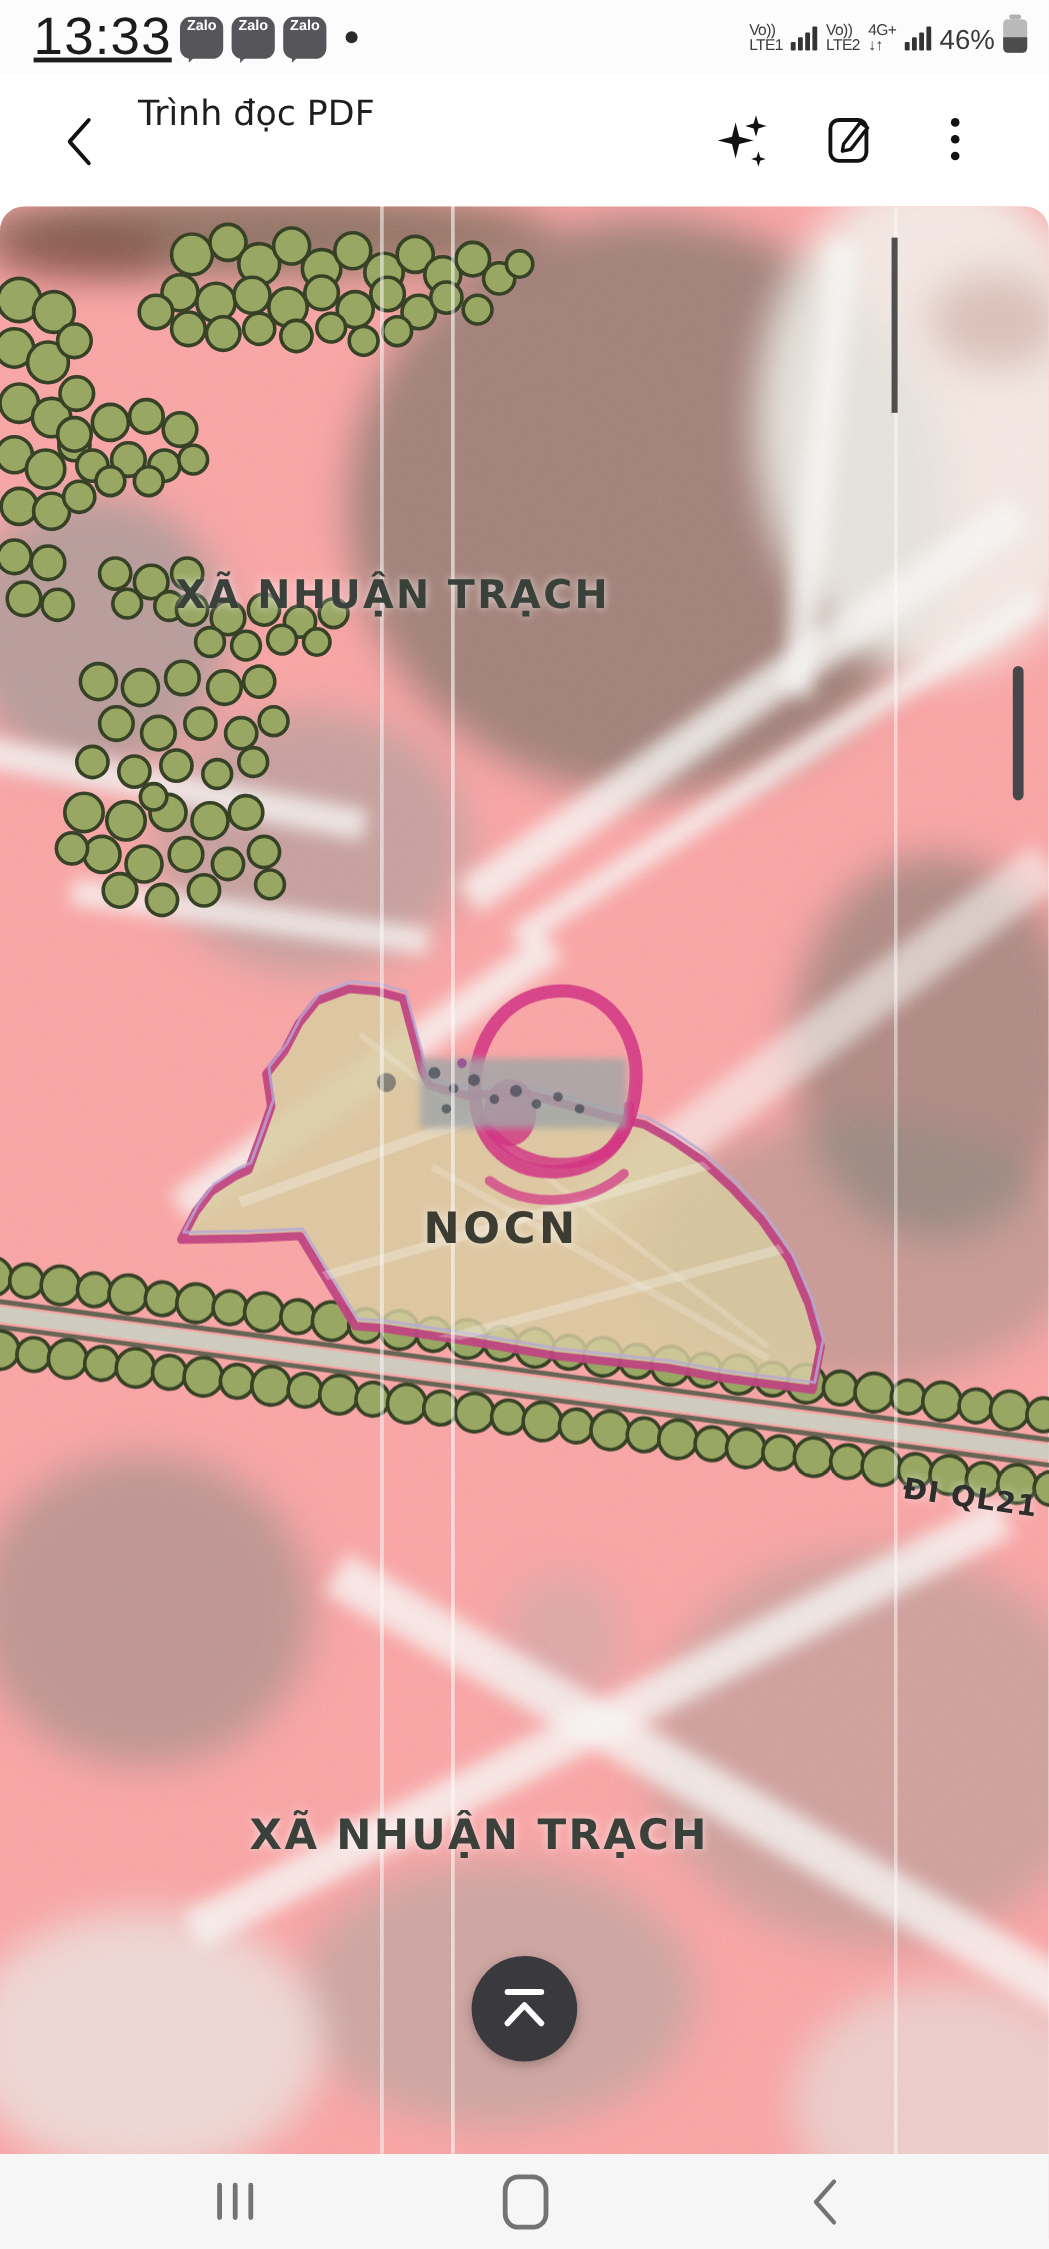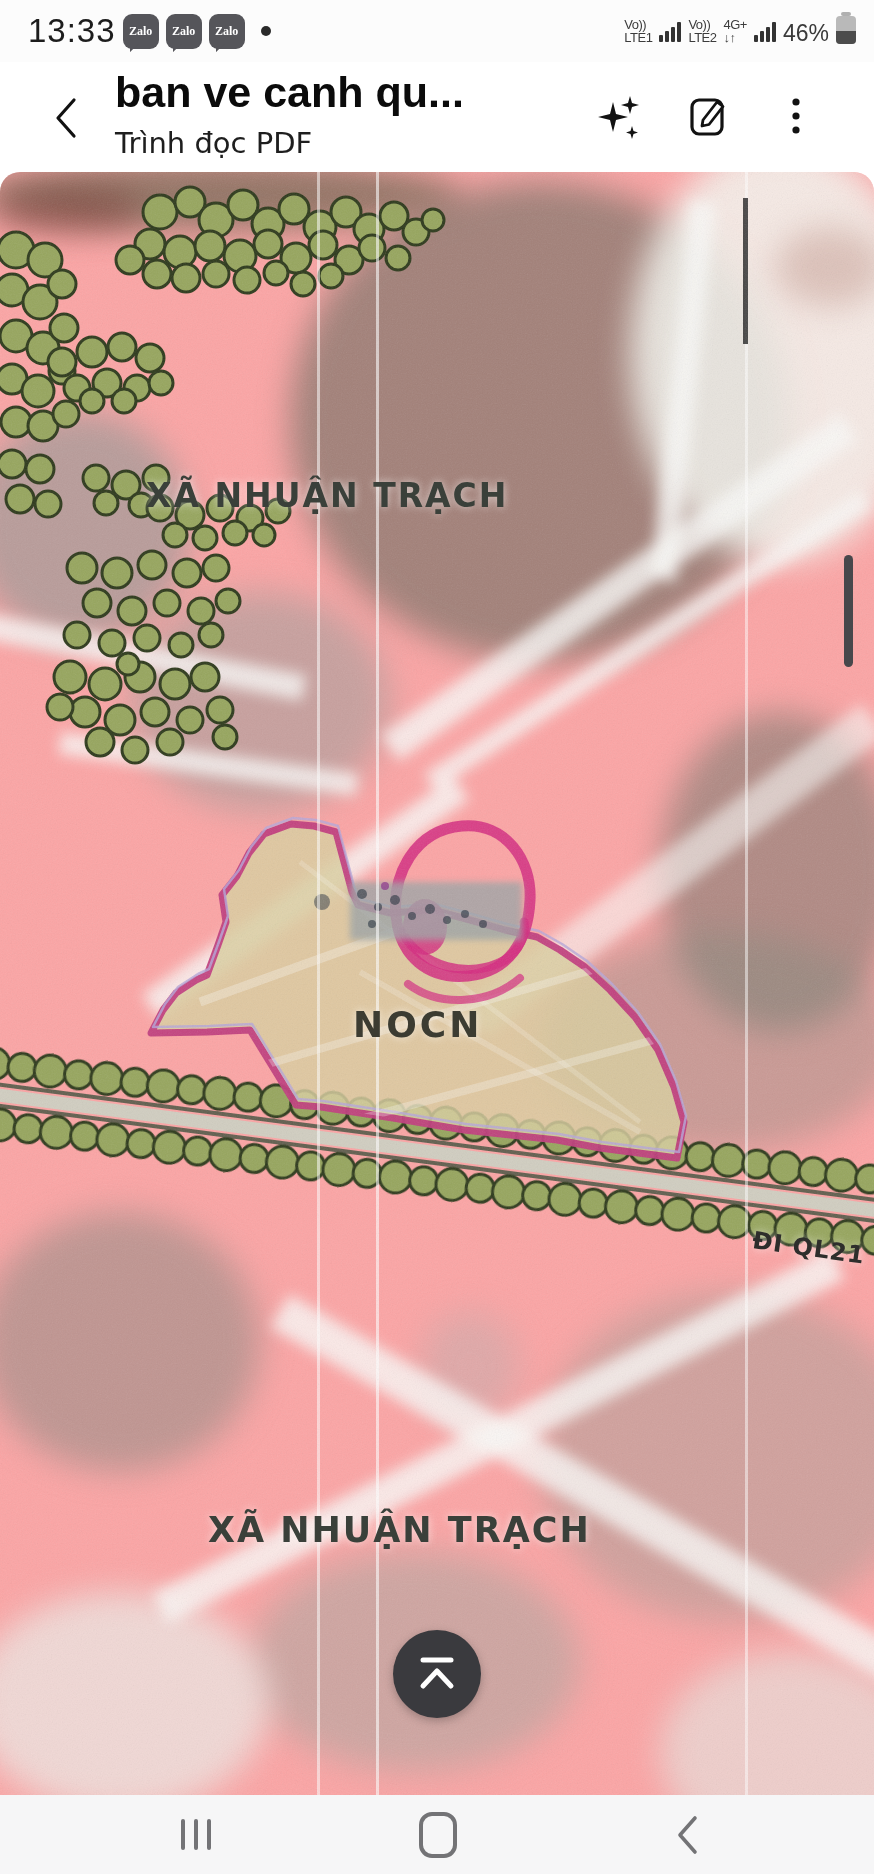--- a/index.html
+++ b/index.html
@@ -1,22 +1,22 @@
 <!DOCTYPE html>
 <html style="--polygon-stroke: #c13f7e; --polygon-inner: #b7a7da; --polygon-fill: #d9cfa0; --marker-pink: #d42b80; --tree-fill: #97a65e; --tree-stroke: #2e3a1c; --road-dark: #46523f; --road-light: #ccd1c3; --label-color: #3a403a; --fab-bg: #3a3a3e;"><head>
 <meta charset="utf-8">
 <style>
   html,body{margin:0;padding:0;}
   body{width:874px;height:1874px;font-family:"Liberation Sans",sans-serif;background:#fff;}
   .screen{position:relative;width:874px;height:1874px;background:#fff;overflow:hidden;}
 
   
   .status-bar{position:absolute;top:0;left:0;width:874px;height:62px;background:#fcfcfc;display:flex;align-items:center;}
-  .time{font-size:33px;color:#1c1c1c;margin-left:28px;letter-spacing:1px;}
-  .zalo{position:relative;width:36px;height:35px;margin-left:7px;background:#55555a;border-radius:9px;display:flex;align-items:center;justify-content:center;font-family:Liberation Serif, serif;}
+  .time{font-size:44px;color:#1c1c1c;margin-left:28px;letter-spacing:1px;text-decoration:underline;}
+  .zalo{position:relative;width:36px;height:35px;margin-left:7px;background:#55555a;border-radius:9px;display:flex;justify-content:center;}
   .zalo:first-of-type{margin-left:14px;}
   .zalo span{color:#fff;font-size:12px;font-weight:bold;}
   .zalo::after{content:"";position:absolute;bottom:-4px;left:7px;width:9px;height:9px;background:#55555a;clip-path:polygon(0 0,100% 0,0 100%);}
   .notif-dot{width:10px;height:10px;border-radius:50%;background:#2a2a2a;margin-left:16px;}
   .sb-right{margin-left:auto;margin-right:18px;display:flex;align-items:flex-end;gap:7px;}
   .sim{font-size:13px;line-height:13px;font-weight:normal;color:#3c3c3c;letter-spacing:-.5px;text-align:left;padding-bottom:3px;}
   .bars{display:flex;align-items:flex-end;gap:2px;padding-bottom:5px;}
   .bars i{display:block;width:4px;background:#333;border-radius:1px;}
   .bars i:nth-child(1){height:7px}.bars i:nth-child(2){height:11px}.bars i:nth-child(3){height:15px}.bars i:nth-child(4){height:20px}
   .battery-pct{font-size:23px;color:#3a3a3a;padding-bottom:0px;}
@@ -124,21 +124,20 @@
     </div>
   </header>
 
   <header class="app-bar">
     <button class="back-btn">
       <svg width="44" height="48" viewBox="0 0 44 48">
         <polyline points="28,6 12,24 28,42" fill="none" stroke="#111" stroke-width="3.2" stroke-linecap="round" stroke-linejoin="round"></polyline>
       </svg>
     </button>
     <div class="titles">
-      <div class="doc-title">ban ve canh qu...</div>
       <div class="doc-subtitle">Trình đọc PDF</div>
     </div>
     <button class="icon-btn ai-btn">
       <svg width="52" height="52" viewBox="0 0 52 52">
         <path d="M21 12 L24 24 L36 27 L24 30 L21 42 L18 30 L6 27 L18 24 Z" fill="#121212"></path>
         <path d="M38 6 L40 13 L47 15 L40 17 L38 24 L36 17 L29 15 L36 13 Z" fill="#121212"></path>
         <path d="M40 36 L41.5 41 L46 42.5 L41.5 44 L40 49 L38.5 44 L34 42.5 L38.5 41 Z" fill="#121212"></path>
       </svg>
     </button>
     <button class="icon-btn edit-btn">

